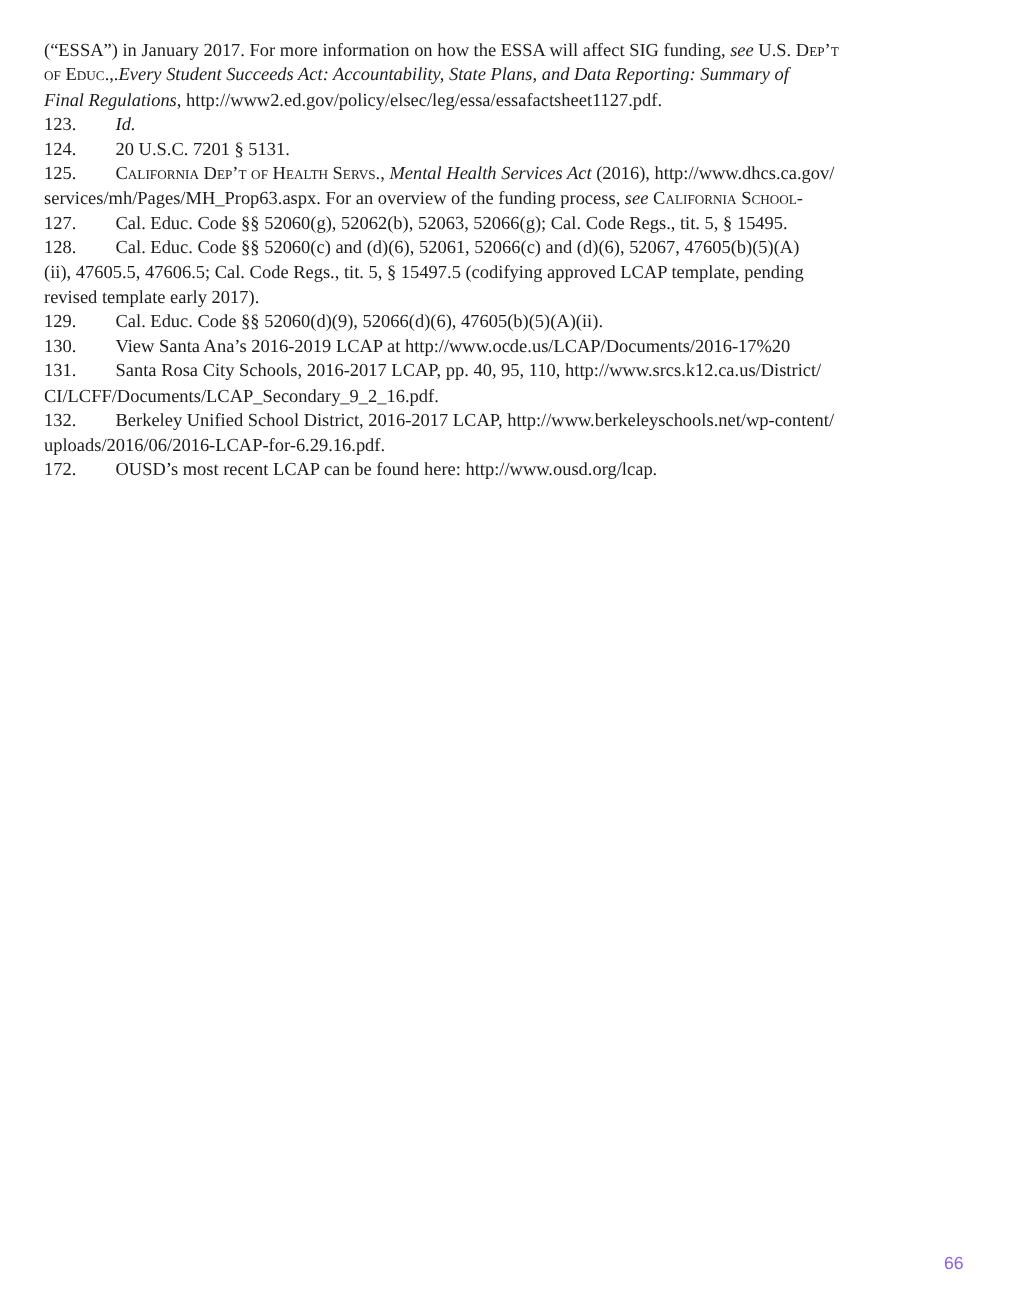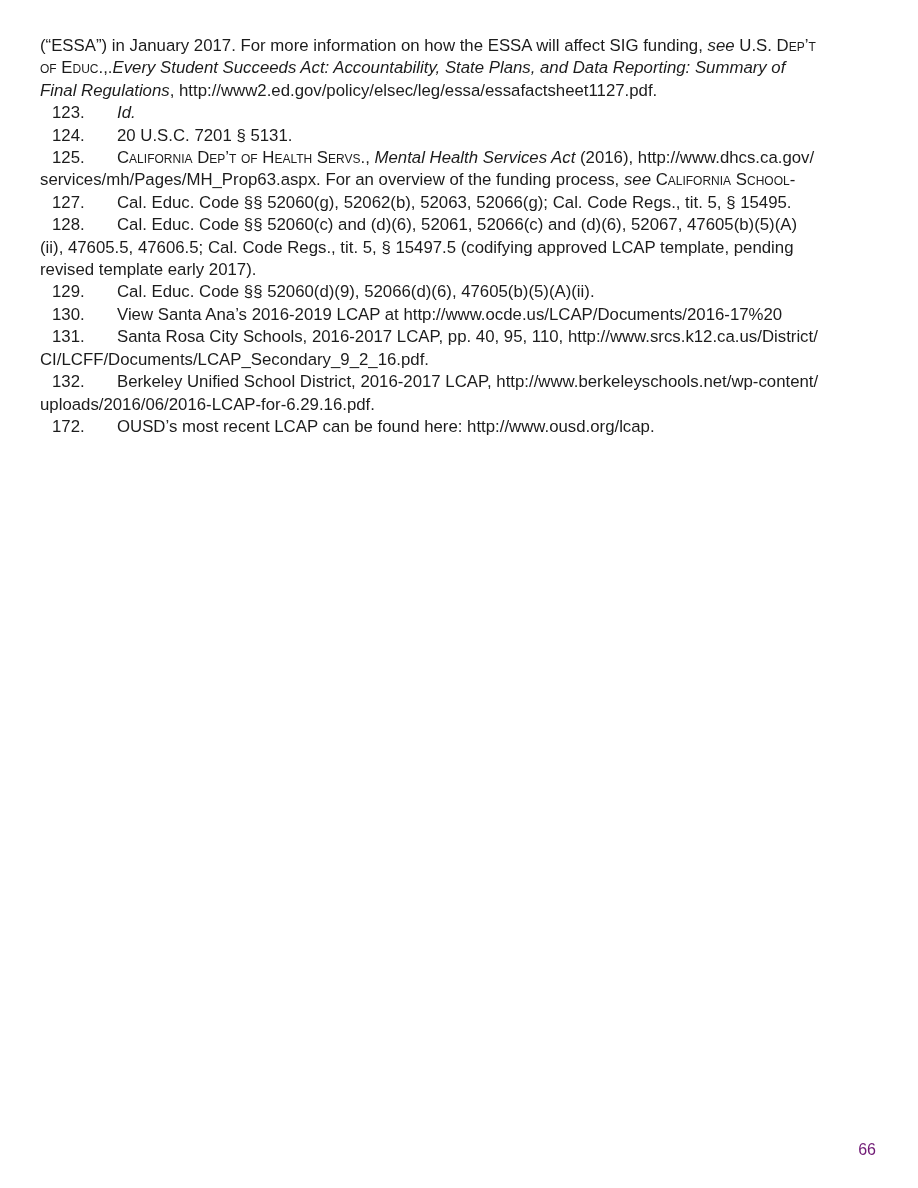--- a/index.html
+++ b/index.html
@@ -24,25 +24,25 @@
     left: 40px;
     top: 35px;
     width: 848px;
     font-size: 16.8px;
     line-height: 22.4px;
     color: #1c1c1c;
     letter-spacing: 0;
   }
   .line {
     white-space: pre;
+    font-family: Liberation Serif, serif;
   }
   .fn-num {
     display: inline-block;
     width: 65px;
-    margin-left: 12px;
   }
   .i  { font-style: italic; }
   .sc { font-variant: small-caps; }
   .page-number {
     position: absolute;
     right: 42px;
     bottom: 28px;
     font-size: 16px;
     line-height: 20px;
   }
@@ -64,14 +64,14 @@
       <div class="line"><span>(ii), 47605.5, 47606.5; Cal. Code Regs., tit. 5, § 15497.5 (codifying approved LCAP template, pending</span></div>
       <div class="line"><span>revised template early 2017).</span></div>
       <div class="line"><span class="fn-num">129.</span><span>Cal. Educ. Code §§ 52060(d)(9), 52066(d)(6), 47605(b)(5)(A)(ii).</span></div>
       <div class="line"><span class="fn-num">130.</span><span>View Santa Ana’s 2016-2019 LCAP at http://www.ocde.us/LCAP/Documents/2016-17%20</span></div>
       <div class="line"><span class="fn-num">131.</span><span>Santa Rosa City Schools, 2016-2017 LCAP, pp. 40, 95, 110, http://www.srcs.k12.ca.us/District/</span></div>
       <div class="line"><span>CI/LCFF/Documents/LCAP_Secondary_9_2_16.pdf.</span></div>
       <div class="line"><span class="fn-num">132.</span><span>Berkeley Unified School District, 2016-2017 LCAP, http://www.berkeleyschools.net/wp-content/</span></div>
       <div class="line"><span>uploads/2016/06/2016-LCAP-for-6.29.16.pdf.</span></div>
       <div class="line"><span class="fn-num">172.</span><span>OUSD’s most recent LCAP can be found here: http://www.ousd.org/lcap.</span></div>
     </div>
-  <div class="page-number" id="page-number" style="color: #701a75;">66</div>
+  <div class="page-number" id="page-number" style="color: #8b5cf6;">66</div>
 </div>
 
 </body></html>

